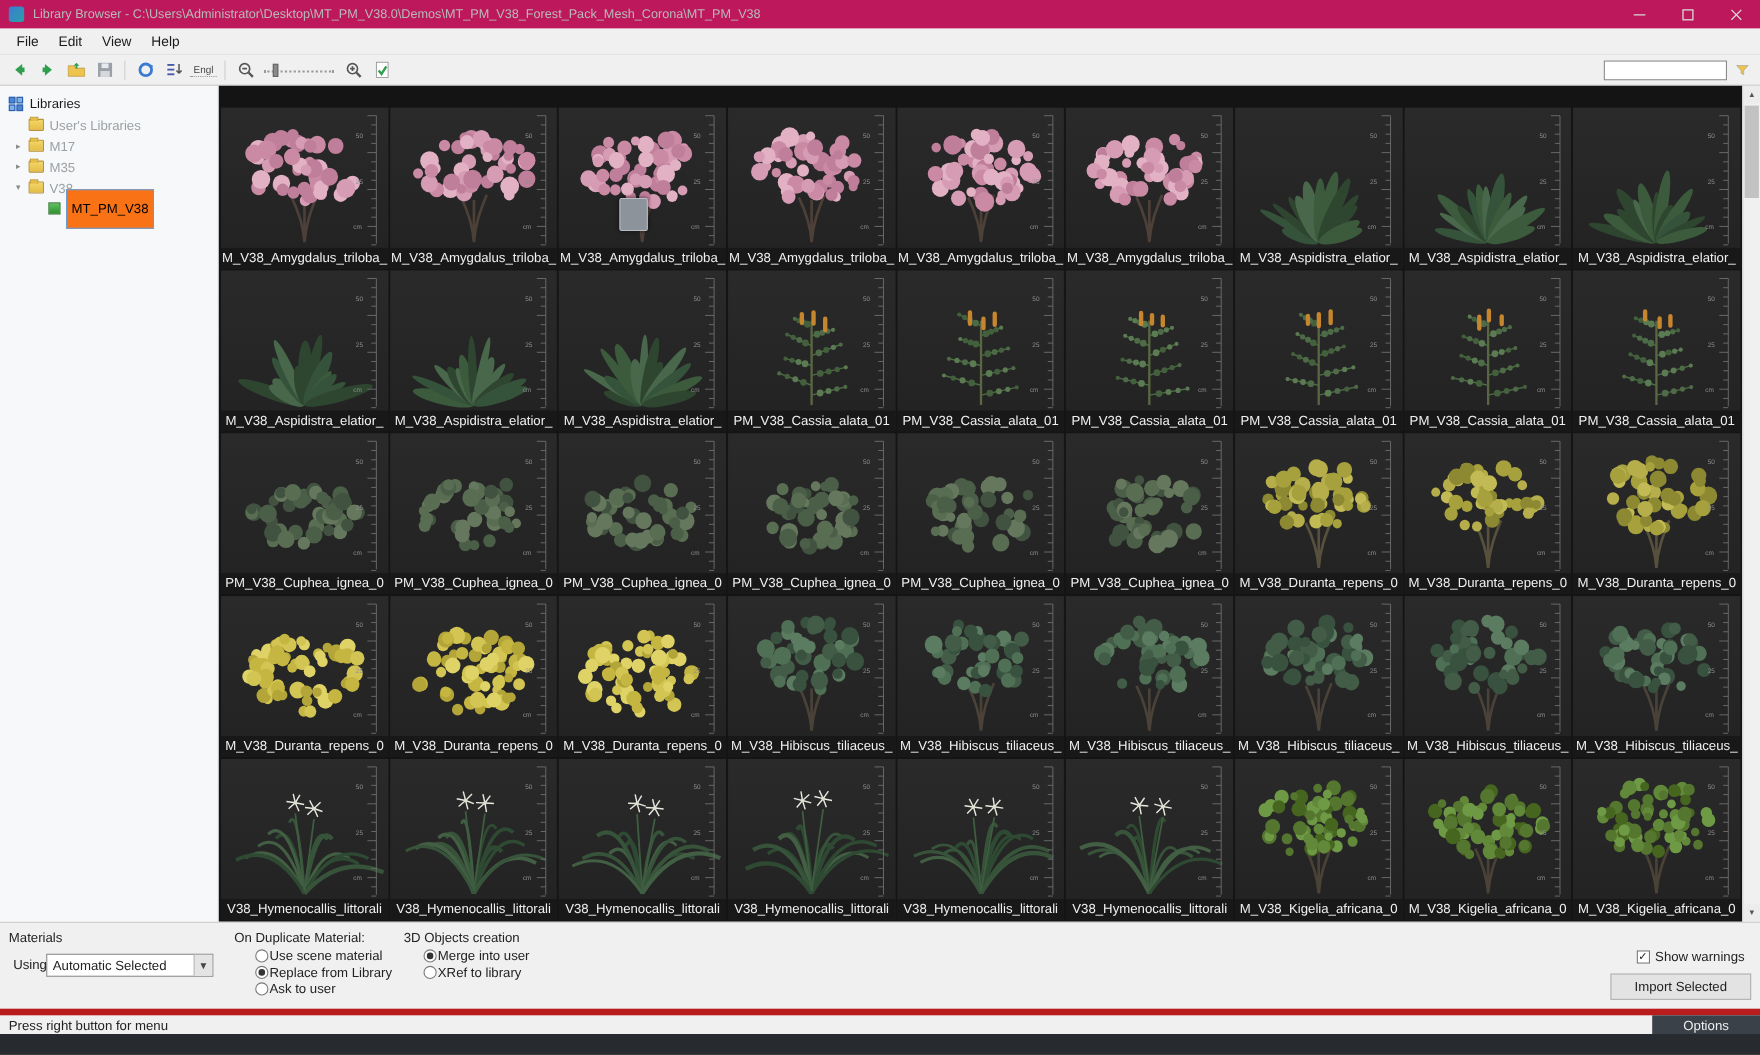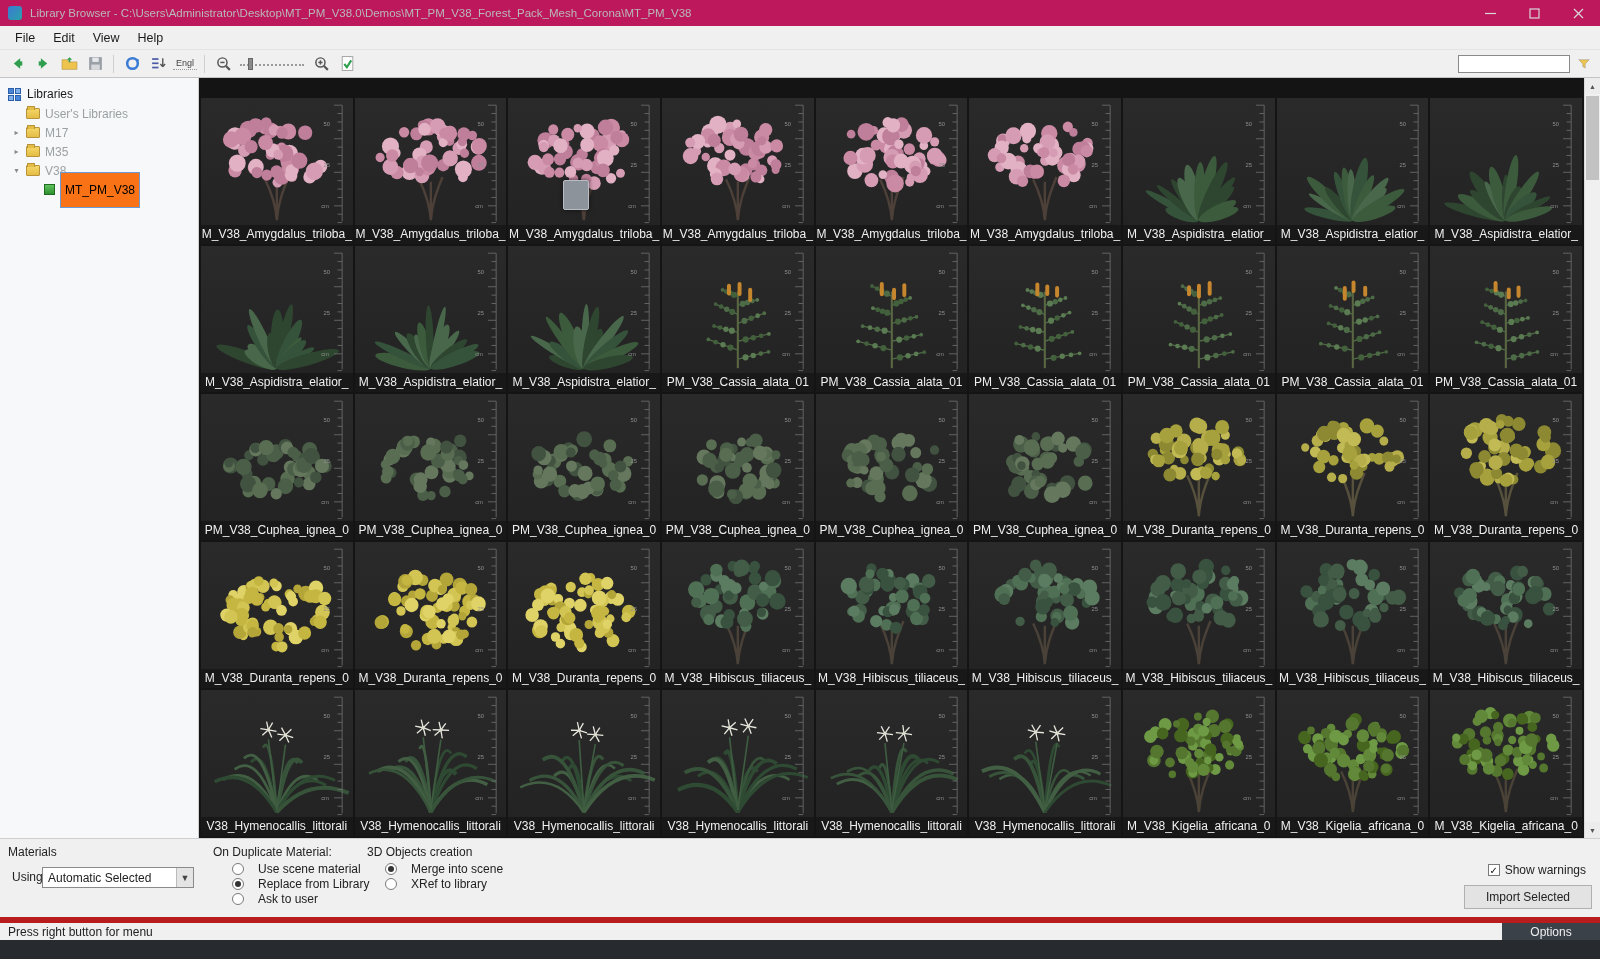--- a/index.html
+++ b/index.html
@@ -60,21 +60,21 @@
   .vs-btn { height:16px; display:flex; align-items:center; justify-content:center; font-size:7px; color:#555; background:#ececec; }
   .vs-btn.down { position:absolute; bottom:0; left:0; right:0; }
   .vs-thumb { position:absolute; top:18px; left:1px; right:1px; height:84px; background:#c2c2c2; }
 
   
   .bottom-panel { position:absolute; left:0; right:0; bottom:42px; height:79px; background:#f0f0f0; border-top:1px solid #cfcfcf; font-size:12px; color:#222; }
   .bp-label { position:absolute; white-space:nowrap; }
   .dropdown { position:absolute; left:42px; top:28px; width:152px; height:21px; background:#fff; border:1px solid #8a8a8a; display:flex; align-items:center; }
   .dd-value { flex:1; padding:0 5px; font-size:12px; overflow:hidden; white-space:nowrap; }
   .dd-arrow { width:17px; height:100%; background:#e4e4e4; border-left:1px solid #bbb; display:flex; align-items:center; justify-content:center; font-size:9px; color:#444; }
-  .radio-row { position:absolute; display:flex; align-items:center; gap:14px; white-space:nowrap; }
+  .radio-row { position:absolute; display:flex; align-items:center; gap:1px; white-space:nowrap; }
   .radio { width:12px; height:12px; border-radius:50%; border:1px solid #7a7a7a; background:#fff; display:flex; align-items:center; justify-content:center; }
   .radio .dot { width:6px; height:6px; border-radius:50%; background:transparent; }
   .radio-row.checked .radio .dot { background:#333; }
   .check-row { position:absolute; right:14px; top:24px; display:flex; align-items:center; gap:5px; white-space:nowrap; }
   .checkbox { width:12px; height:12px; border:1px solid #7a7a7a; background:#fff; font-size:10px; line-height:11px; text-align:center; color:#111; }
   .import-btn { position:absolute; right:8px; top:46px; width:128px; height:24px; background:#e3e3e3; border:1px solid #b0b0b0; font-size:12px; display:flex; align-items:center; justify-content:center; color:#222; }
 
   
   .statusbar { position:absolute; left:0; right:0; bottom:19px; height:23px; background:#f0f0f0; border-top:6px solid #b91c1c; display:flex; align-items:center; font-size:12px; color:#222; }
   .status-msg { padding-left:8px; }
@@ -3252,21 +3252,21 @@
           <span class="dot"></span>
         </span>
         <span>Ask to user</span>
     </label>
 
     <span class="bp-label" style="left:367px;top:6px">3D Objects creation</span>
     <label class="radio-row checked" style="left:385px;top:23px">
       <span class="radio">
           <span class="dot"></span>
         </span>
-        <span>Merge into scene</span>
+        <span>Merge into user</span>
     </label>
     <label class="radio-row" style="left:385px;top:38px">
       <span class="radio">
           <span class="dot"></span>
         </span>
         <span>XRef to library</span>
     </label>
 
     <label class="check-row">
       <span class="checkbox">✓</span>

